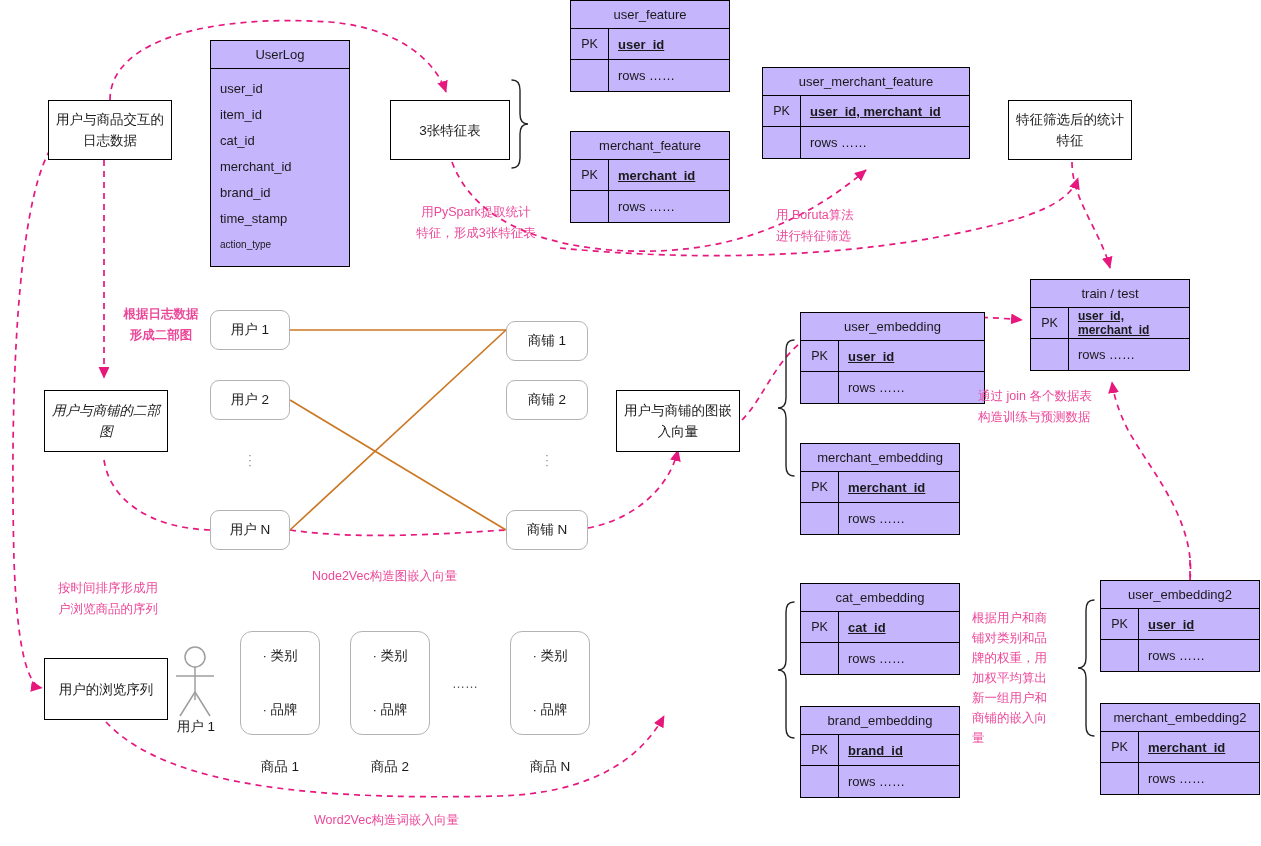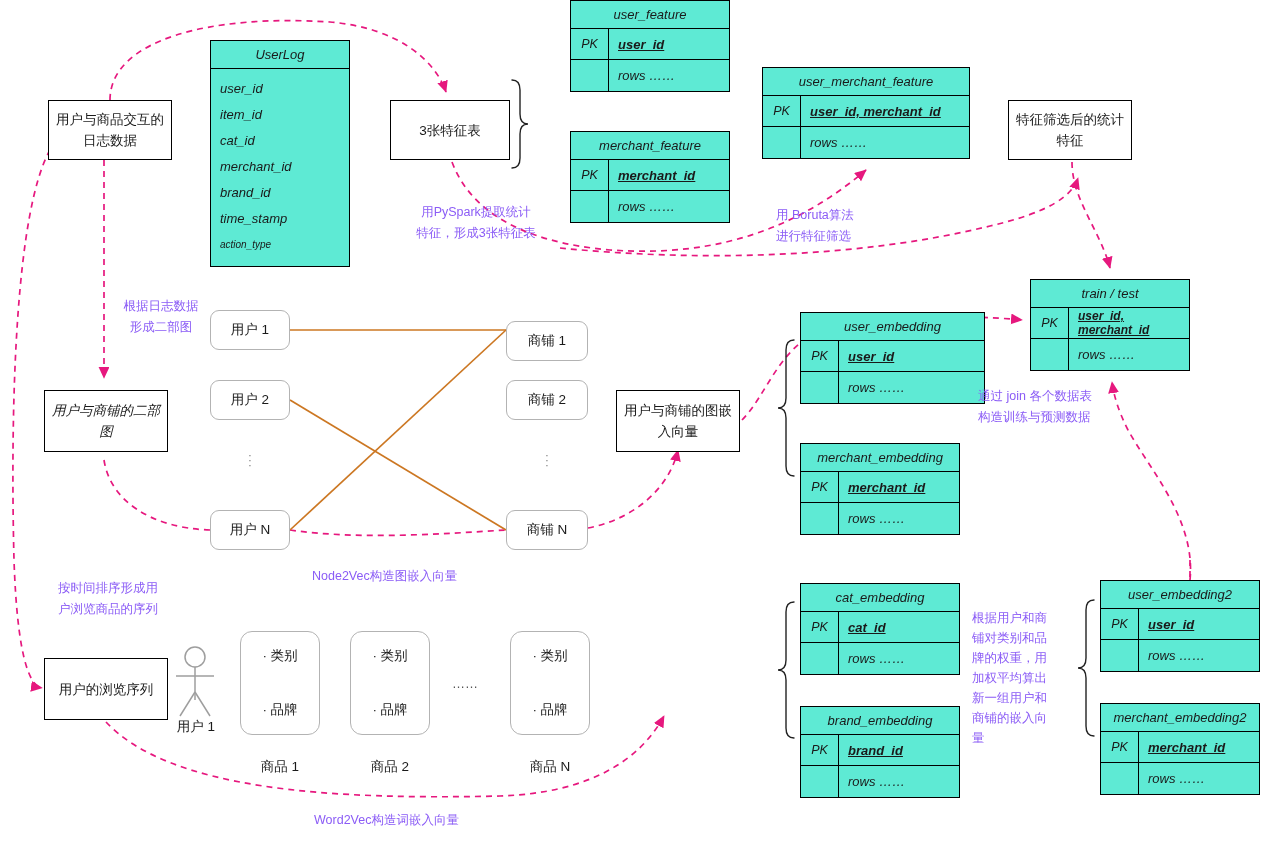--- a/index.html
+++ b/index.html
@@ -76,24 +76,23 @@
     position: absolute;
     font-size: 13px;
     color: #555555;
     white-space: nowrap;
   }
   
   .table {
     position: absolute;
     box-sizing: border-box;
     border: 1.3px solid #000000;
-    background: #5eead4;
+    background: #c4b5fd;
     font-size: 13px;
     color: #1a1a1a;
-    font-style: italic;
   }
   .table .t-title {
     box-sizing: border-box;
     height: 28px;
     line-height: 27px;
     text-align: center;
     border-bottom: 1.3px solid #000000;
     font-size: 13px;
   }
   .table .t-row {
@@ -120,21 +119,21 @@
     padding-left: 9px;
     font-size: 13px;
   }
   .table .t-val.key {
     font-weight: bold;
     text-decoration: underline;
   }
   
   .note {
     position: absolute;
-    color: #8b5cf6;
+    color: #ec4899;
     font-size: 12.5px;
     line-height: 21px;
     white-space: pre-line;
   }
   .note.center { text-align: center; }
   .note.narrow { line-height: 20px; }
 </style>
 </head>
 <body>
 
@@ -407,21 +406,21 @@
     <span>· 品牌</span>
   </div>
   <div class="node-caption" style="left:510px; top:758px; width:80px;">商品 N</div>
 
   <div class="node-caption" style="left:165px; top:718px; width:62px;">用户 1</div>
 
   <div class="note center" style="left:396px; top:202px; width:160px;">用PySpark提取统计
 特征，形成3张特征表</div>
   <div class="note" style="left:776px; top:205px; width:140px;">用 Boruta算法
 进行特征筛选</div>
-  <div class="note center" style="left:105px; top:296px; width:112px;">根据日志数据
+  <div class="note center" style="left:105px; top:304px; width:112px;font-weight:bold;">根据日志数据
 形成二部图</div>
   <div class="note" style="left:312px; top:566px; width:200px;">Node2Vec构造图嵌入向量</div>
   <div class="note center" style="left:48px; top:578px; width:120px;">按时间排序形成用
 户浏览商品的序列</div>
   <div class="note" style="left:978px; top:386px; width:150px;">通过 join 各个数据表
 构造训练与预测数据</div>
   <div class="note narrow" style="left:972px; top:608px; width:84px;">根据用户和商
 铺对类别和品
 牌的权重，用
 加权平均算出

